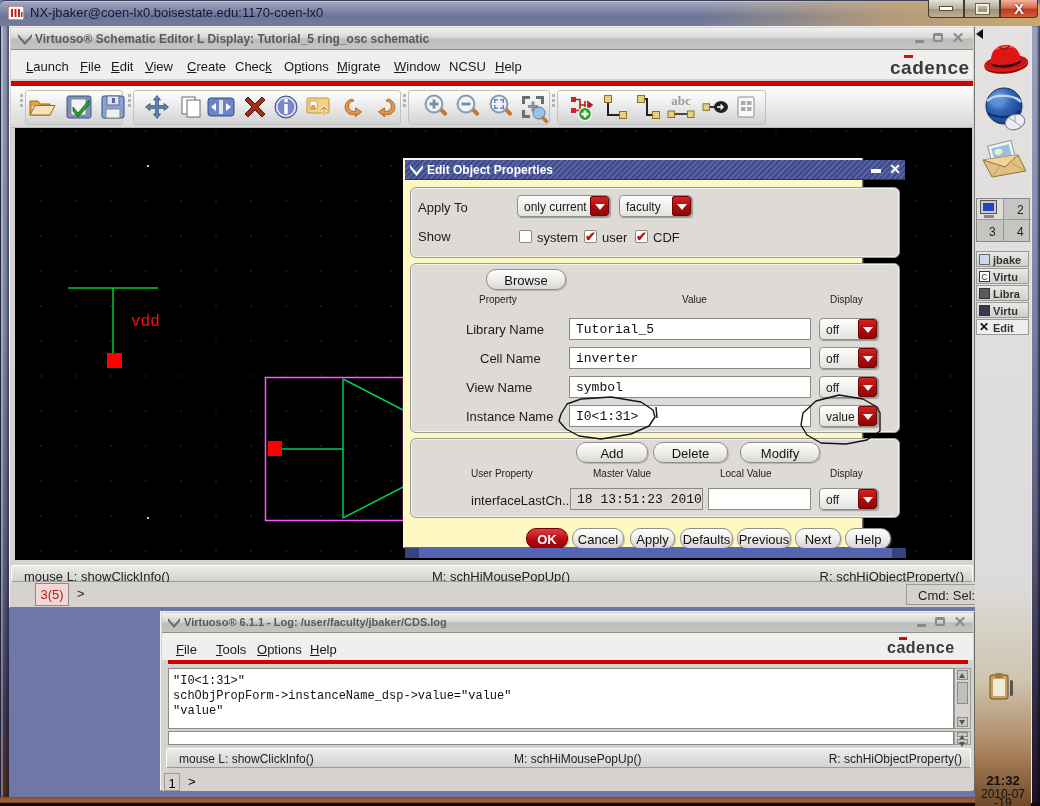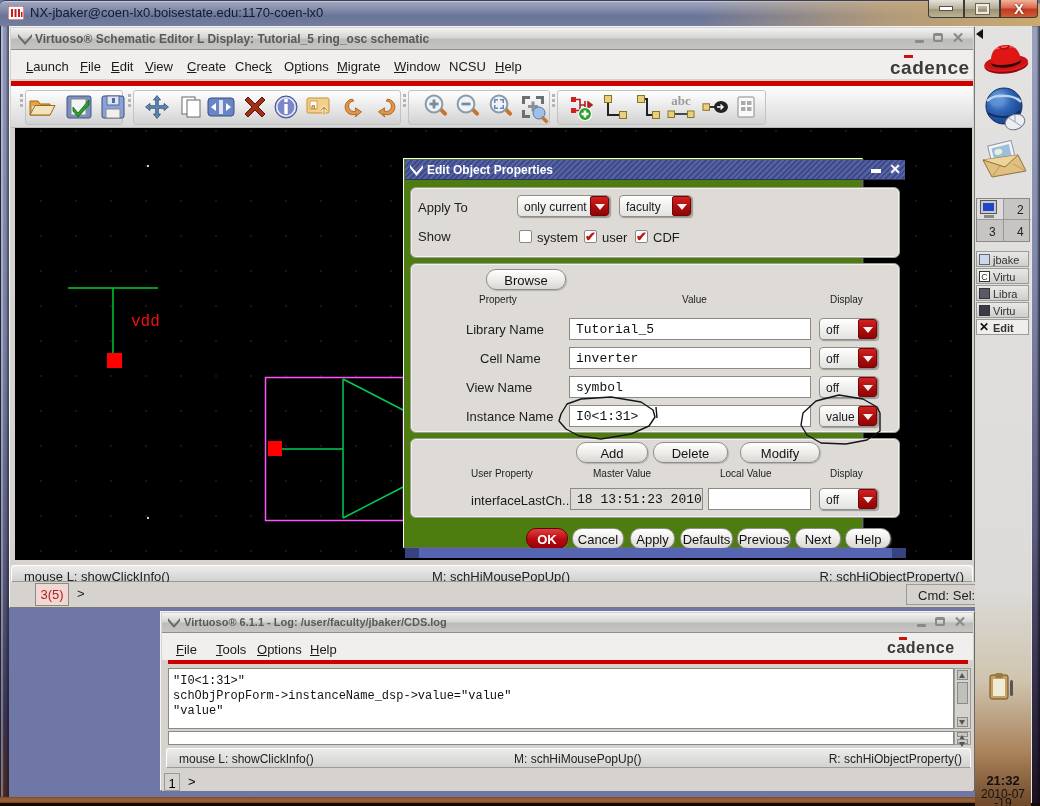--- a/index.html
+++ b/index.html
@@ -68,21 +68,21 @@
 
 
 #v-stat { left:1px; top:538px; width:962px; height:17px;
   background:linear-gradient(180deg,#ececea,#d2d2d0); border:1px solid #fff; border-bottom-color:#9a9a96; border-radius:3px 3px 0 0;
   font-size:13px; color:#222; }
 #v-cmd { left:1px; top:555px; width:962px; height:25px; background:#d6d3ce; font-size:13px; color:#222;margin-left:20px;}
 #sel-box { position:absolute; right:3px; top:2px; width:84px; white-space:nowrap; height:21px; border:1px solid #9a9a96; background:#d6d3ce; font-size:13px; padding:3px 3px 0 0; text-align:right; }
 #cnt-box { position:absolute; left:4px; top:1px; width:34px; height:23px; background:#f2d8d4; border:1px solid #8a8a86; color:#b02020; font-size:13px; text-align:center; padding-top:3px;}
 
 
-#dlg { left:403px; top:158px; width:460px; height:390px; background:#4d7c0f;
+#dlg { left:403px; top:158px; width:460px; height:390px; background:#fef9c3;
   border:1px solid #f8f8f6; border-right-color:#6a6a64; border-bottom-color:#6a6a64;
   box-shadow:1px 1px 0 #30303c; }
 #dlg-title { position:absolute; left:1px; top:1px; width:500px; height:20px;
   background:repeating-linear-gradient(135deg,#3d4a8e 0px,#3d4a8e 2px,#57639f 2px,#57639f 4px);
   border-bottom:1px solid #2a3468; }
 #dlg-title .txt { position:absolute; left:22px; top:3px; color:#fff; font-weight:bold; font-size:12px; }
 .dgroup { position:absolute; left:6px; width:490px; background:#dedbd6;
   border:1px solid #9c9c96; border-radius:6px; box-shadow:inset 0 0 0 1px #f2f1ee; }
 .dlabel { position:absolute; font-size:13px; color:#1c1c1c; }
 .combo { position:absolute; height:22px; background:linear-gradient(180deg,#ffffff,#efefed 55%,#e2e2e0);
@@ -127,21 +127,21 @@
 .sbarr.dn:after { content:""; position:absolute; left:1px; top:2px; border-left:3.5px solid transparent; border-right:3.5px solid transparent; border-top:5px solid #555; }
 
 
 #sidebar { left:975px; top:26px; width:56px; height:780px;
   background:linear-gradient(180deg,#e3e2e0 0%,#dcdbd9 72%,#cfc4ae 84%,#ab835c 93%,#6e4828 100%); }
 #sb-arrow { position:absolute; left:1px; top:3px; width:0; height:0; border-top:5px solid transparent; border-bottom:5px solid transparent; border-right:7px solid #111; }
 .sb-num { position:absolute; font-size:12px; color:#222; }
 .wlbtn { position:absolute; left:1px; width:53px; height:16px; background:linear-gradient(#e8e8e6,#cfcfcb);
   border:1px solid #9a9a96; font-size:11px; color:#333; }
 .wlbtn .ic { position:absolute; left:2px; top:2px; width:11px; height:11px; }
-.wlbtn .tx { position:absolute; left:16px; top:2px; white-space:nowrap; overflow:hidden; width:36px; }
+.wlbtn .tx { position:absolute; left:16px; top:2px; white-space:nowrap; overflow:hidden; width:36px;font-weight:bold; }
 #clock { position:absolute; left:0; width:56px; text-align:center; color:#111; }
 
 
 #desk-mid { left:9px; top:605px; width:966px; height:192px; background:#6f77a6; border-bottom-left-radius:10px; }
 </style>
 </head>
 <body>
 
 <div class="abs" id="nx-bottom"></div>
 <div class="abs" id="desk-mid"></div>

